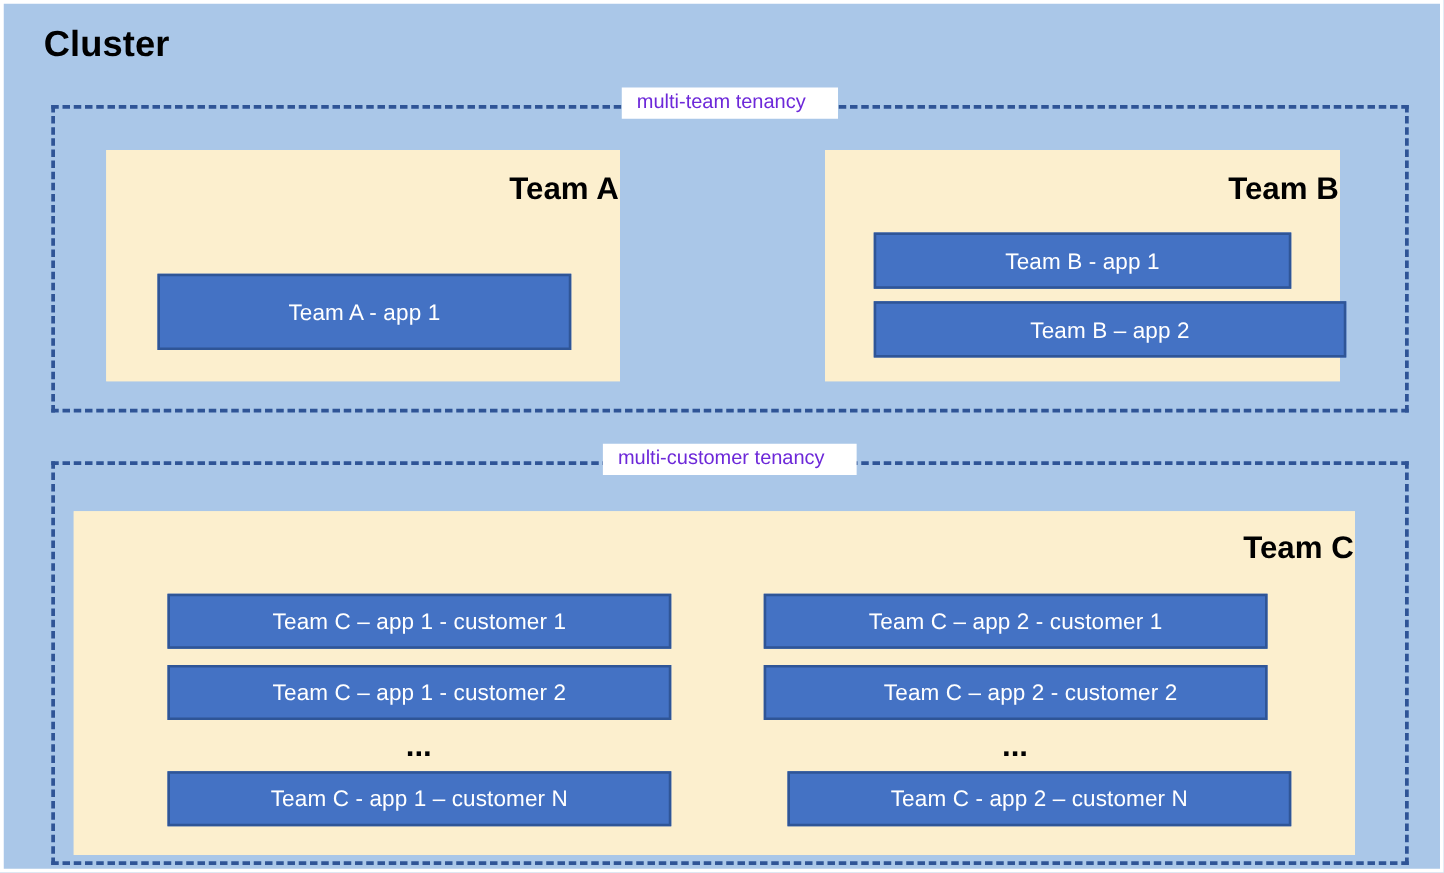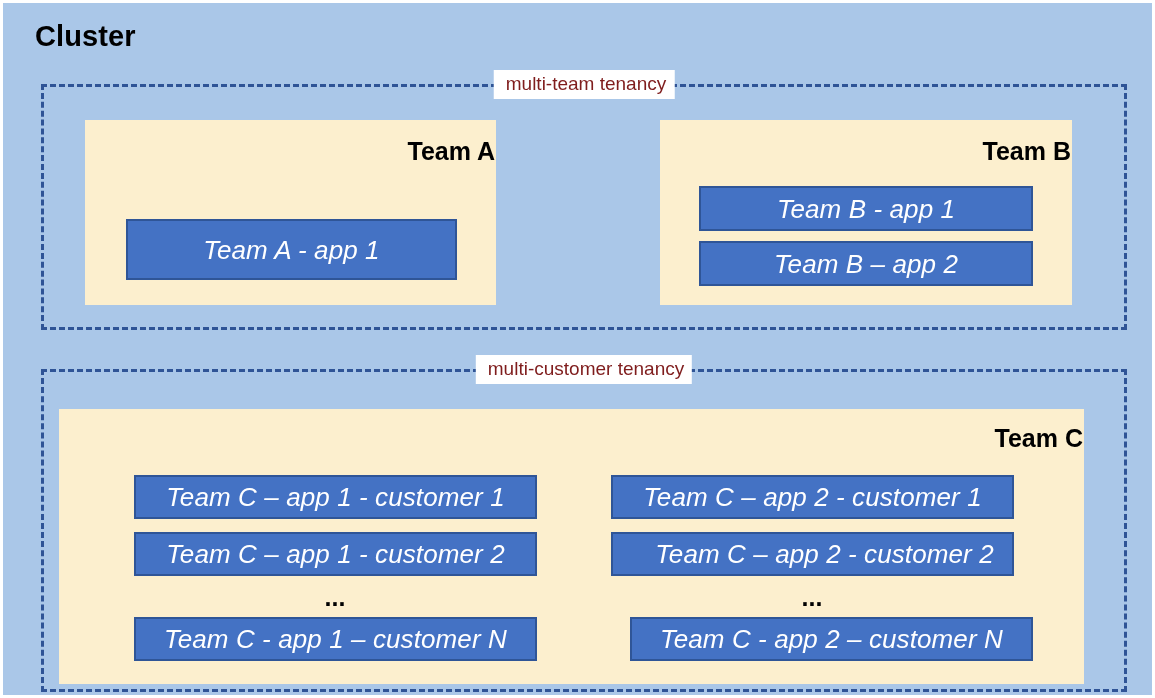--- a/index.html
+++ b/index.html
@@ -45,23 +45,23 @@
   }
   .zone-team { left: 38px; top: 81px; width: 1086px; height: 246px; }
   .zone-customer { left: 38px; top: 366px; width: 1086px; height: 323px; }
 
   .tenancy-label {
     position: absolute;
     top: -17px;
     left: 50%;
     transform: translateX(-50%);
     background: #ffffff;
-    padding: 3px 8px 4px 12px;
-    font-size: 19px;
-    color: #7f1d1d;
+    padding: 3px 26px 4px 12px;
+    font-size: 16px;
+    color: #6d28d9;
     white-space: nowrap;
     line-height: 1.15;
   }
 
   
   .team-panel {
     position: absolute;
     box-sizing: border-box;
     background: #fcefce;
     border: 1px solid #fcefce;
@@ -87,33 +87,32 @@
   
   .app-bar {
     position: absolute;
     box-sizing: border-box;
     background: #4472c4;
     border: 2px solid #2f5597;
     color: #ffffff;
     display: flex;
     align-items: center;
     justify-content: center;
-    font-size: 26px;
+    font-size: 18px;
     line-height: 1;
     white-space: nowrap;
     letter-spacing: 0.1px;
-    font-style: italic;
   }
 
   
   .bar-a1 { left: 40px; top: 98px; width: 331px; height: 61px; }
 
   
   .bar-b1 { left: 38px; top: 65px; width: 334px; height: 45px; }
-  .bar-b2 { left: 38px; top: 120px; width: 334px; height: 45px; }
+  .bar-b2 { left: 38px; top: 120px; width: 378px; height: 45px; }
 
   
   .bar-c1-1 { left:  74px; top:  65px; width: 403px; height: 44px; }
   .bar-c1-2 { left:  74px; top: 122px; width: 403px; height: 44px; }
   .bar-c1-n { left:  74px; top: 207px; width: 403px; height: 44px; }
   
   .bar-c2-1 { left: 551px; top:  65px; width: 403px; height: 44px; }
   .bar-c2-2 { left: 551px; top: 122px; width: 403px; height: 44px; padding-left: 24px; }
   .bar-c2-n { left: 570px; top: 207px; width: 403px; height: 44px; }
 

